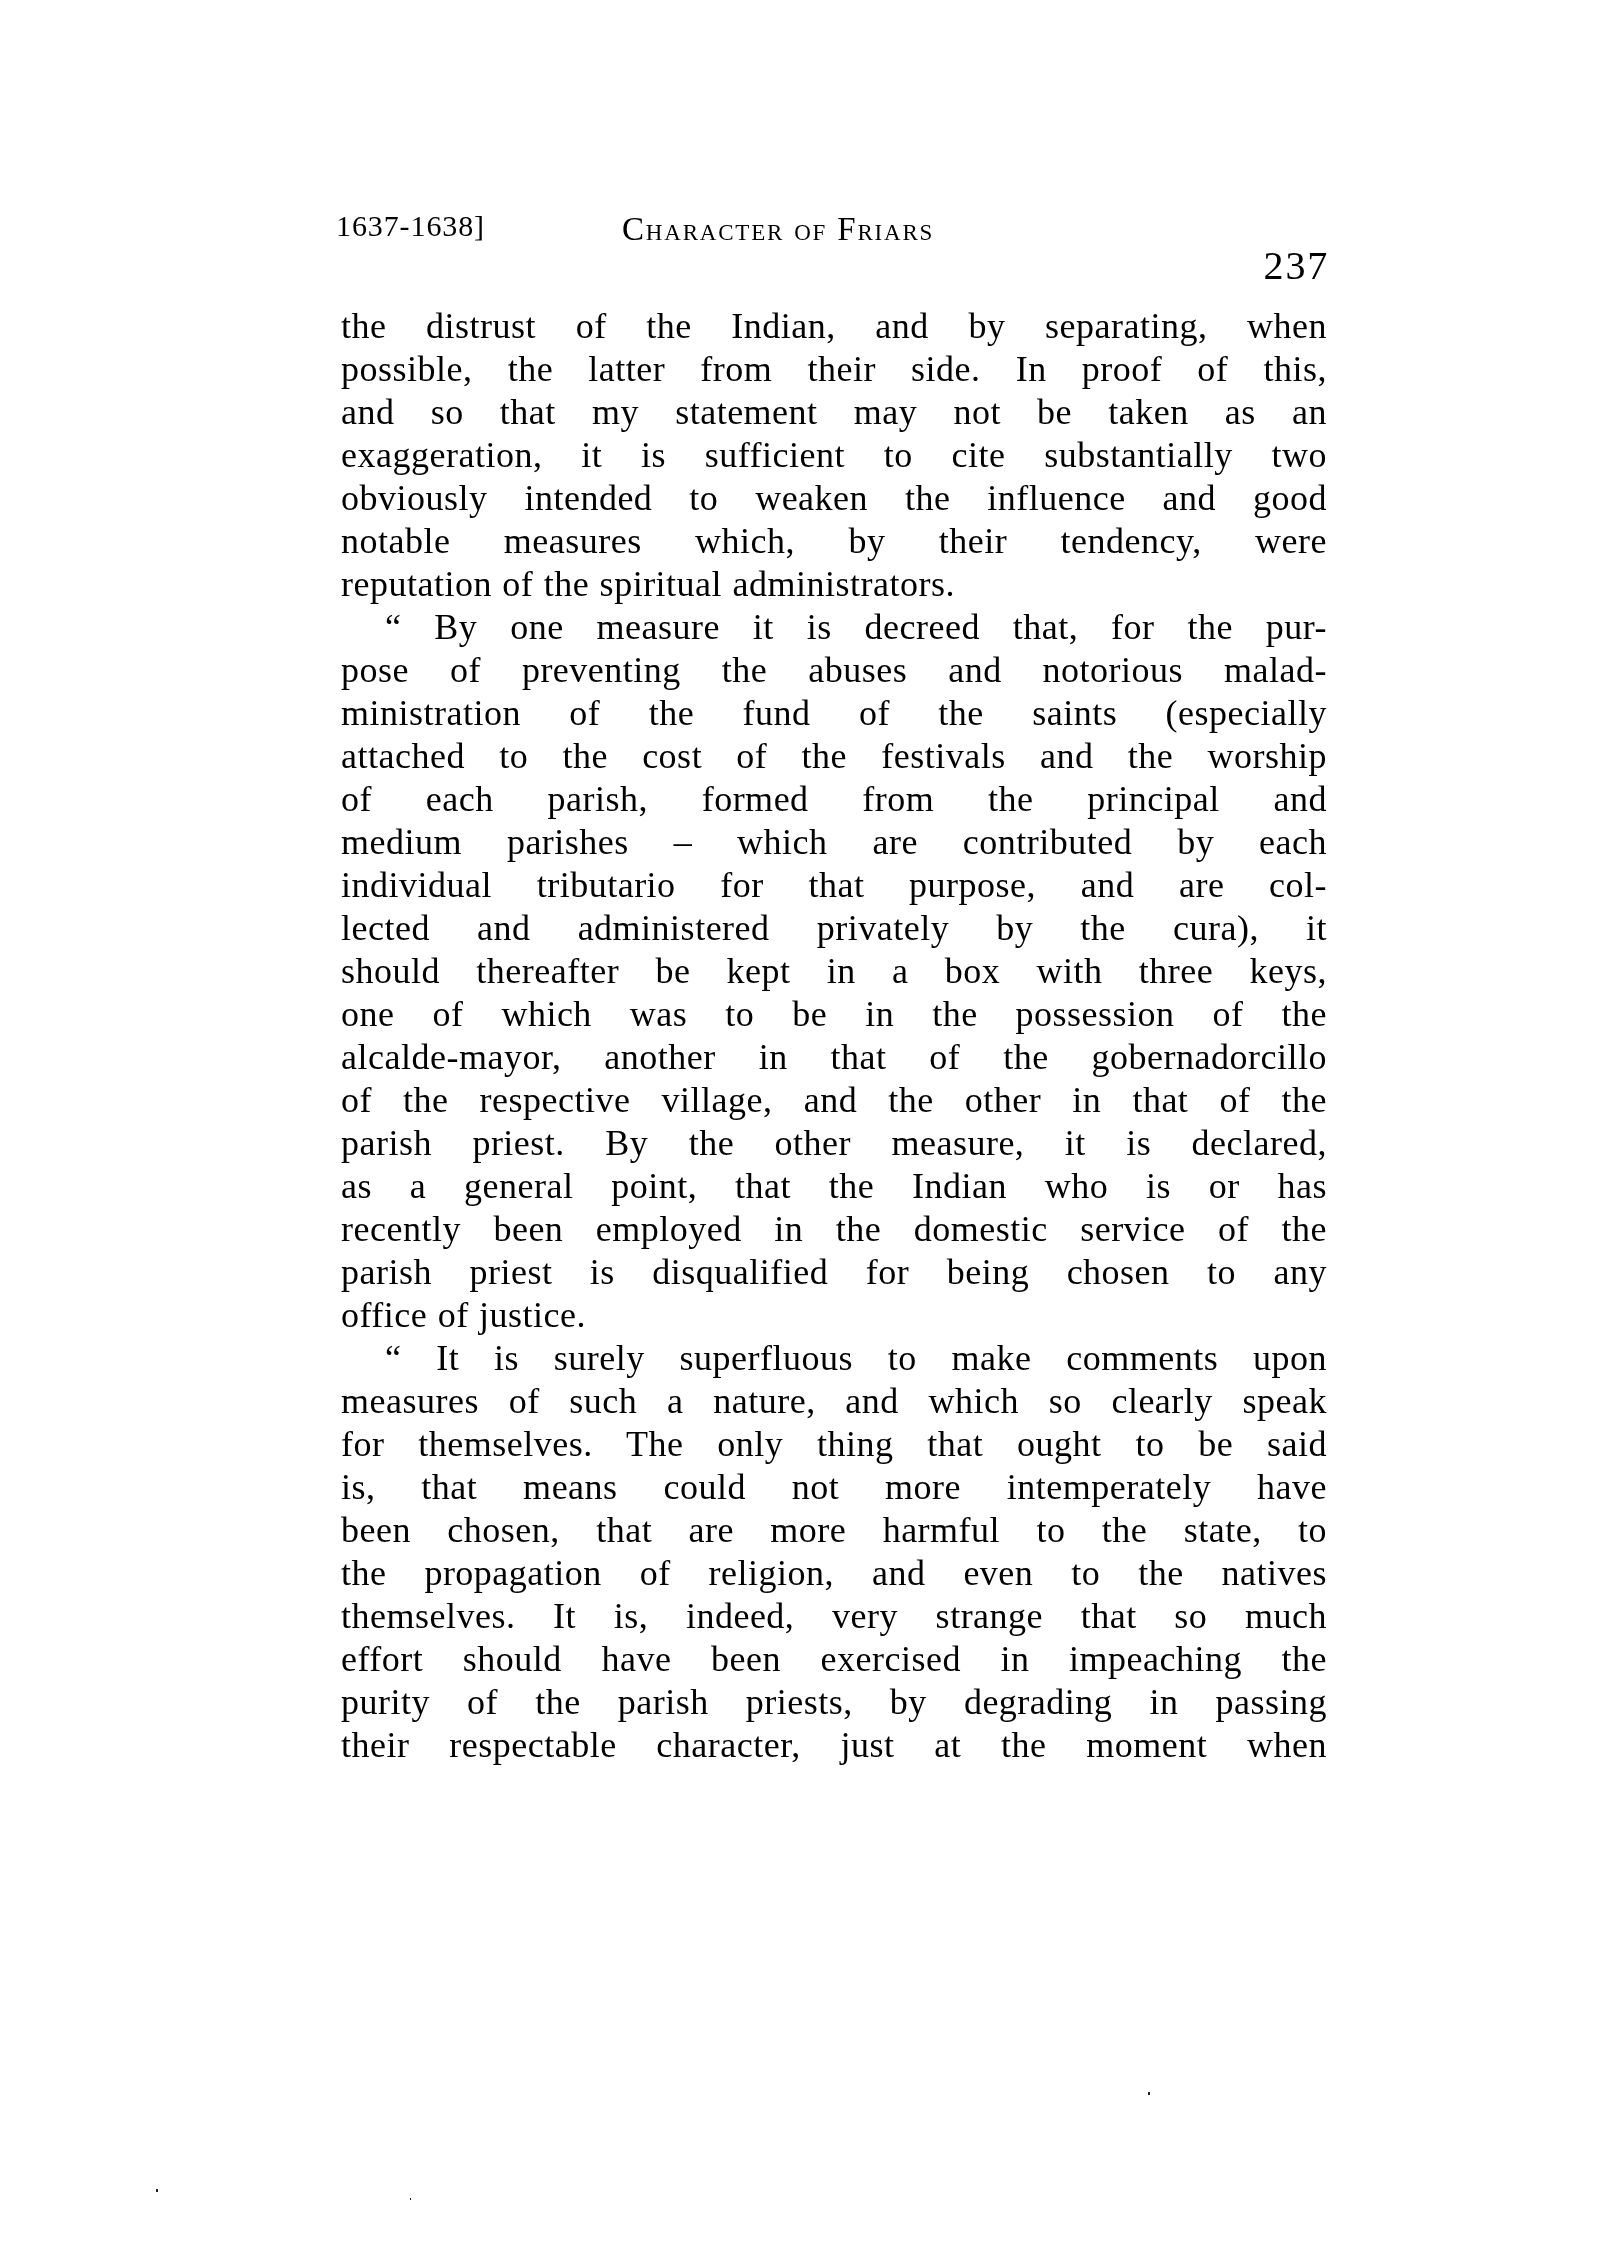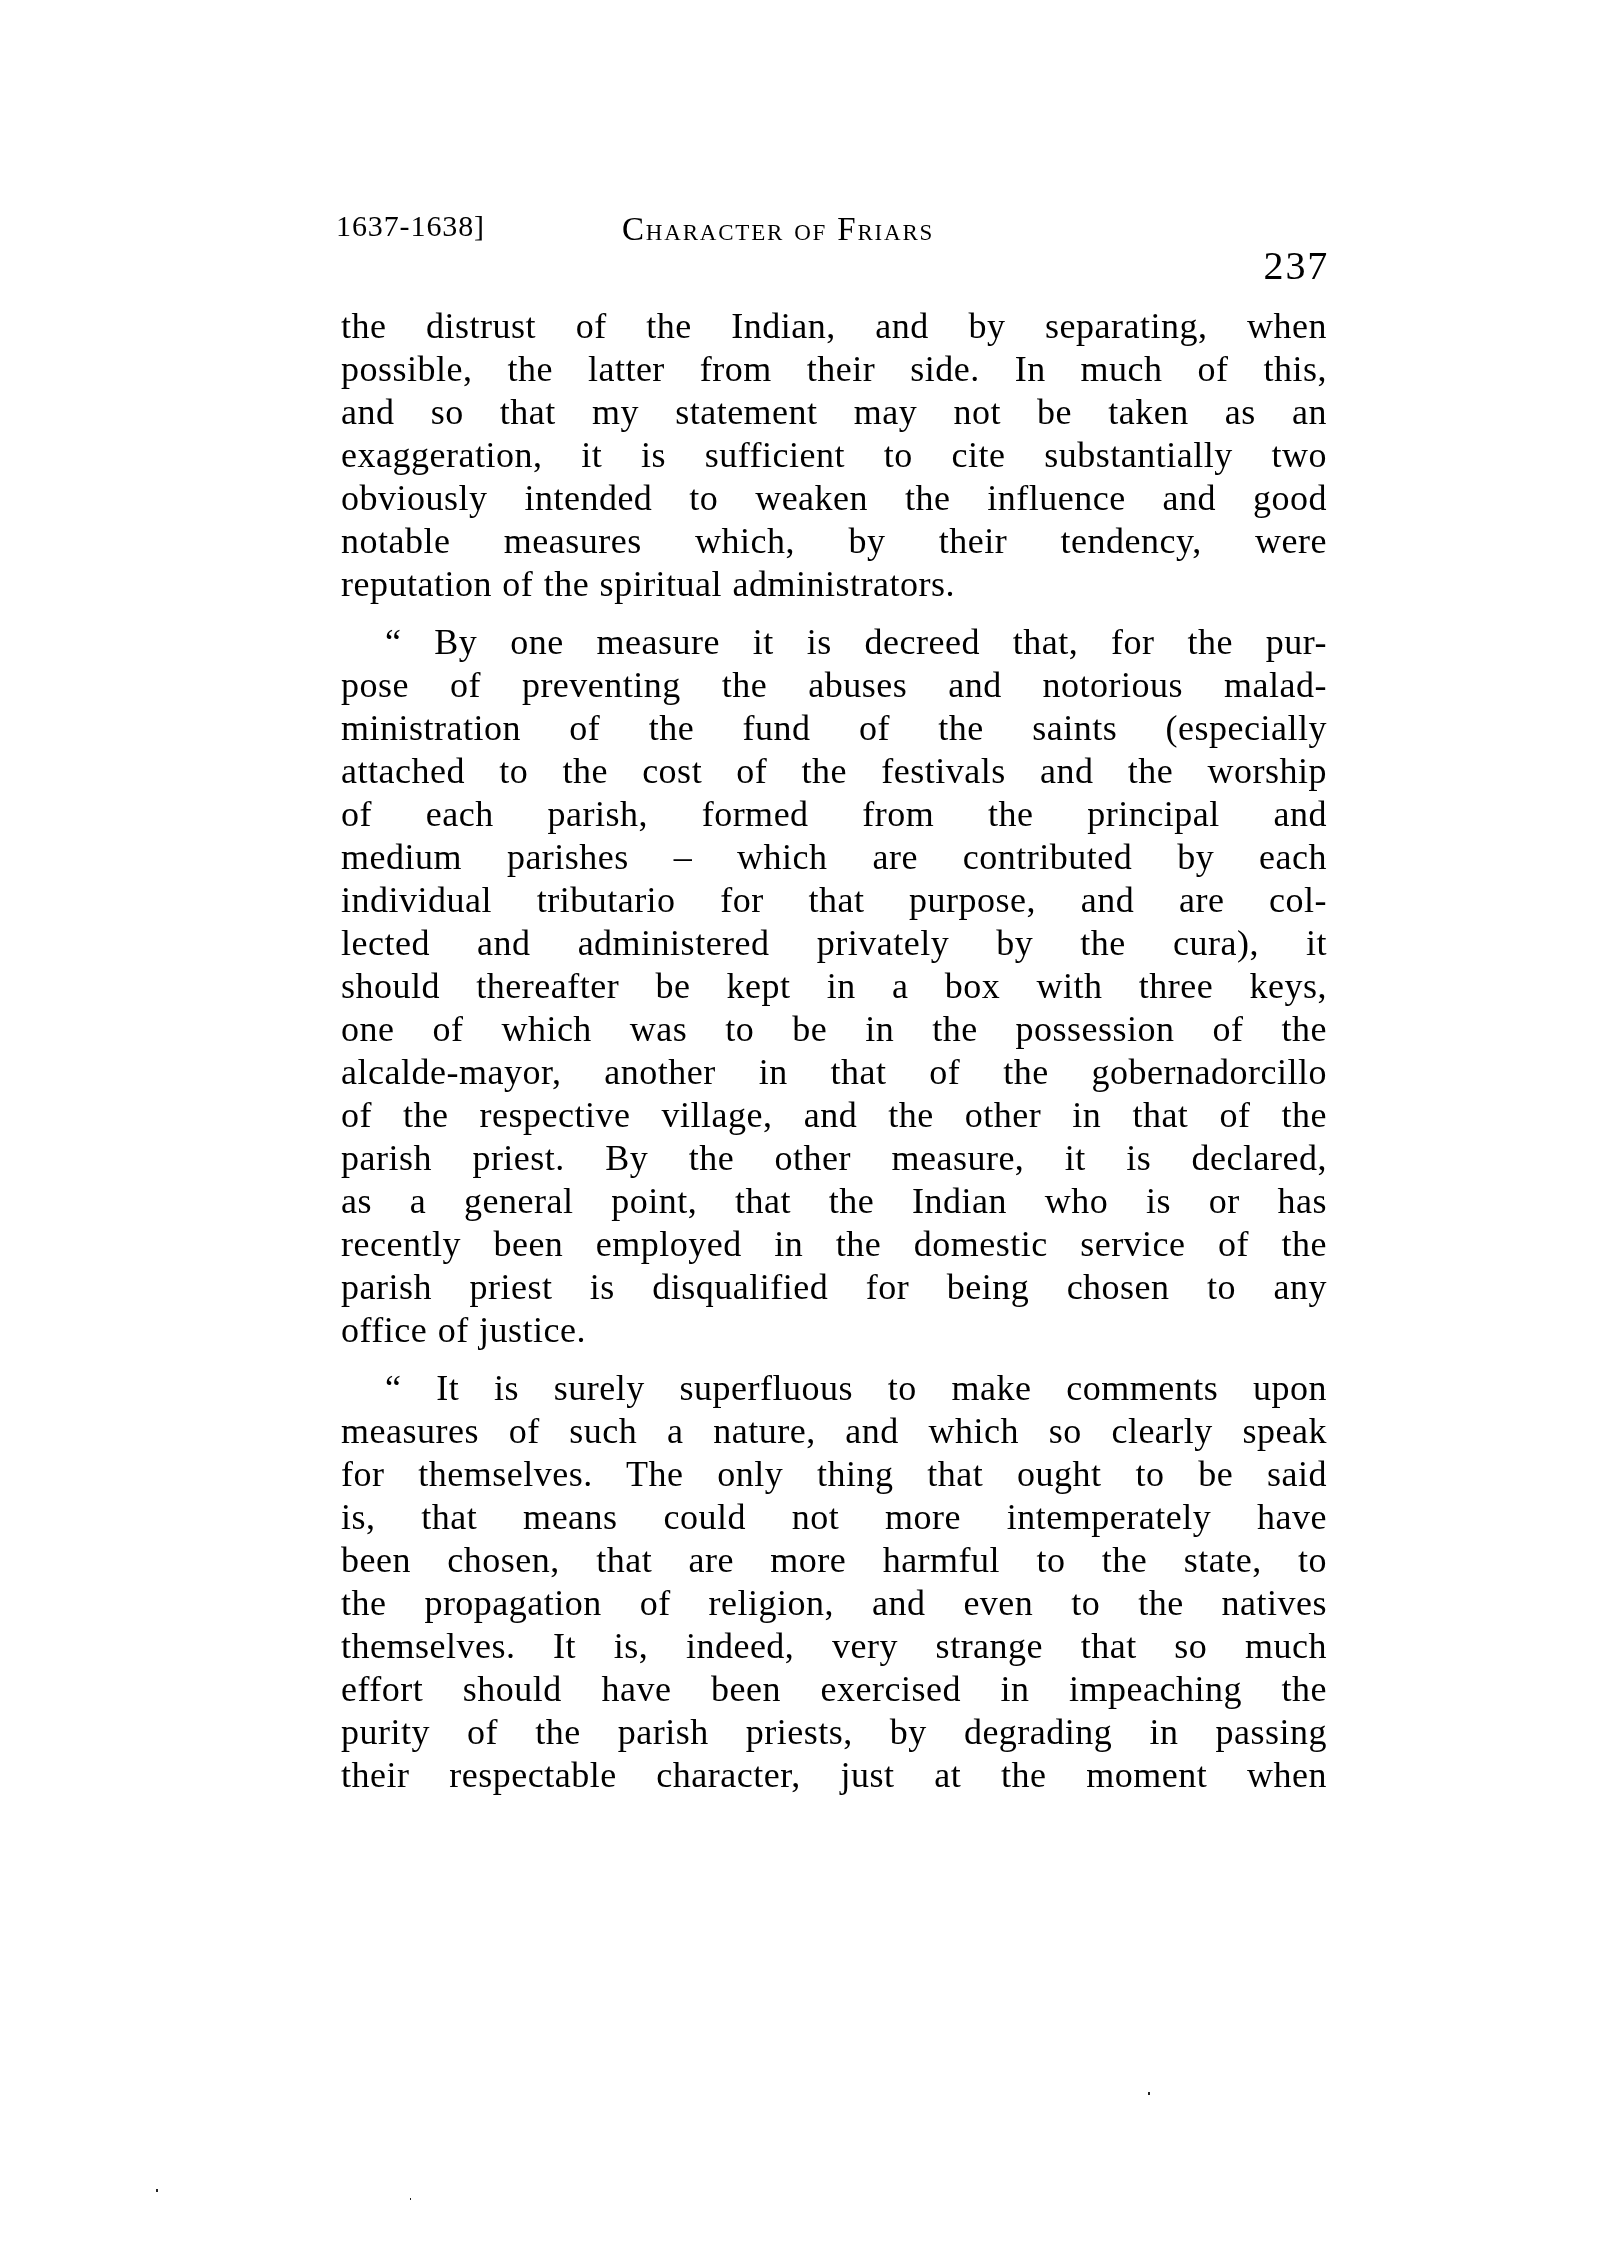--- a/index.html
+++ b/index.html
@@ -22,36 +22,36 @@
     height: 43px; line-height: 43px;
     font-size: 36px;
     text-align: justify;
     text-align-last: justify;
     white-space: nowrap;
     overflow: visible;
     word-spacing: 0.9px;
     letter-spacing: 0.5px;
   }
   .line.last { text-align-last: left; }
-  .line.indent { padding-left: 44px; margin-top: 15px; }
+  .line.indent { padding-left: 44px; }
   .speck { position: absolute; width: 1.8px; height: 2.7px; background: #222; }
 </style>
 </head>
 <body>
 
 <div class="page">
   <div class="running-header">
     <span class="rh-left">1637-1638]</span>
     <span class="rh-title">Character of Friars</span>
     <span class="rh-right">237</span>
   </div>
 
   <div class="body-text" id="body-text">
       <div class="line">the distrust of the Indian, and by separating, when</div>
-      <div class="line">possible, the latter from their side.  In much of this,</div>
+      <div class="line">possible, the latter from their side.  In proof of this,</div>
       <div class="line">and so that my statement may not be taken as an</div>
       <div class="line">exaggeration, it is sufficient to cite substantially two</div>
       <div class="line">obviously intended to weaken the influence and good</div>
       <div class="line">notable measures which, by their tendency, were</div>
       <div class="line last">reputation of the spiritual administrators.</div>
       <div class="line indent">“ By one measure it is decreed that, for the pur-</div>
       <div class="line">pose of preventing the abuses and notorious malad-</div>
       <div class="line">ministration of the fund of the saints (especially</div>
       <div class="line">attached to the cost of the festivals and the worship</div>
       <div class="line">of each parish, formed from the principal and</div>

